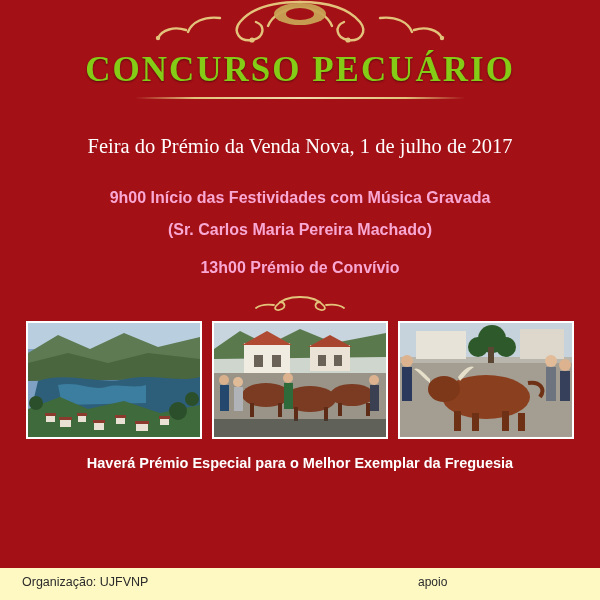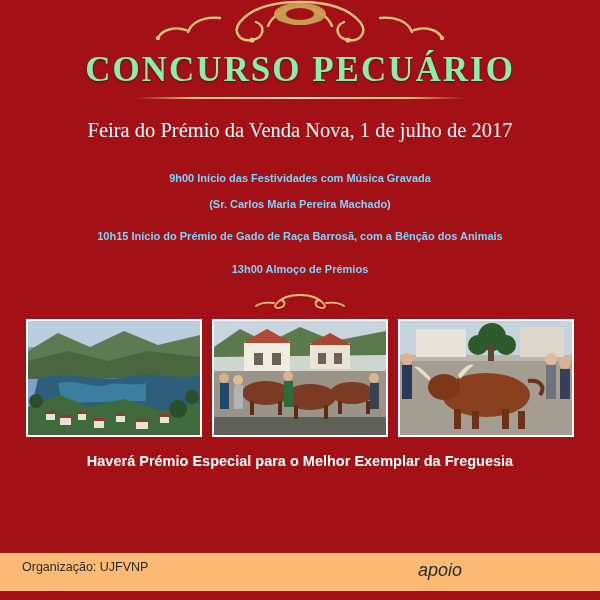--- a/index.html
+++ b/index.html
@@ -27,49 +27,49 @@
     margin: 0 auto;
   }
 
   
   .title {
     text-align: center;
     font-family: "Liberation Serif", serif;
     font-weight: bold;
     font-size: 35px;
     letter-spacing: 2px;
-    color: #86efac;
+    color: #84cc16;
     margin-top: 4px;
     text-shadow: 0 1px 2px rgba(0,0,0,.45);
   }
   .title-rule {
     width: 330px;
     height: 2px;
     margin: 7px auto 0 auto;
     background: linear-gradient(90deg, rgba(227,195,123,0) 0%, #e3c37b 18%, #f0dcae 50%, #e3c37b 82%, rgba(227,195,123,0) 100%);
   }
 
   
   .subtitle {
     text-align: center;
     font-family: "Liberation Serif", serif;
     font-size: 20.5px;
     color: #ffffff;
-    margin-top: 20px;
+    margin-top: 36px;
   }
 
   
   .program {
     margin-top: 30px;
   }
   .prog-line {
     text-align: center;
-    font-size: 11px;
+    font-size: 16px;
     font-weight: bold;
-    color: #7dd3fc;
+    color: #f9a8d4;
     margin-bottom: 19px;
     line-height: 1.2;
   }
   .prog-line .time {
     font-weight: bold;
   }
   .prog-line.note {
     margin-top: -6px;
   }
 
@@ -105,43 +105,42 @@
     font-weight: bold;
     margin-top: 16px;
     color: #ffffff;
   }
 
   
   .footer {
     position: absolute;
     left: 0;
     right: 0;
-    bottom: 9px;
-    height: 38px;
-    background: #fdba74;
+    bottom: 0;
+    height: 32px;
+    background: #fef9c3;
     color: #3a0b0d;
   }
   .footer-inner {
     position: relative;
     height: 100%;
   }
   .org {
     position: absolute;
     left: 22px;
     top: 7px;
     font-size: 12.5px;
     color: #2b2b2b;
   }
   .apoio {
     position: absolute;
     left: 418px;
     top: 7px;
-    font-size: 18px;
+    font-size: 12px;
     color: #2b2b2b;
-    font-style: italic;
   }
 </style>
 </head>
 <body>
 
 <div class="ornament-top">
   <svg width="400" height="46" viewBox="0 0 400 46">
     <g fill="none" stroke="#e3c37b" stroke-width="2.4" stroke-linecap="round">
       <path d="M200 2 C 170 2 150 10 140 22 C 132 32 140 42 152 40 C 164 38 166 26 156 22"></path>
       <path d="M200 2 C 230 2 250 10 260 22 C 268 32 260 42 248 40 C 236 38 234 26 244 22"></path>
@@ -173,26 +172,22 @@
 <div class="program">
   <div class="prog-line">
     <span class="time">9h00 </span>
     <span>Início das Festividades com Música Gravada</span>
   </div>
   <div class="prog-line note">
     <span class="time"></span>
     <span>(Sr. Carlos Maria Pereira Machado)</span>
   </div>
   <div class="prog-line">
-    <span class="time">10h15 </span>
-    <span>Início do Prémio de Gado de Raça Barrosã, com a Bênção dos Animais</span>
-  </div>
-  <div class="prog-line">
     <span class="time">13h00 </span>
-    <span>Almoço de Prémios</span>
+    <span>Prémio de Convívio</span>
   </div>
 </div>
 
 <div class="flourish">
   <svg width="120" height="18" viewBox="0 0 120 18">
     <g fill="none" stroke="#e3c37b" stroke-width="1.8" stroke-linecap="round">
       <path d="M60 4 C 48 4 40 8 36 13 C 33 17 38 18 42 16 C 46 14 45 9 40 9"></path>
       <path d="M60 4 C 72 4 80 8 84 13 C 87 17 82 18 78 16 C 74 14 75 9 80 9"></path>
       <path d="M34 12 C 26 11 20 12 16 15"></path>
       <path d="M86 12 C 94 11 100 12 104 15"></path>

